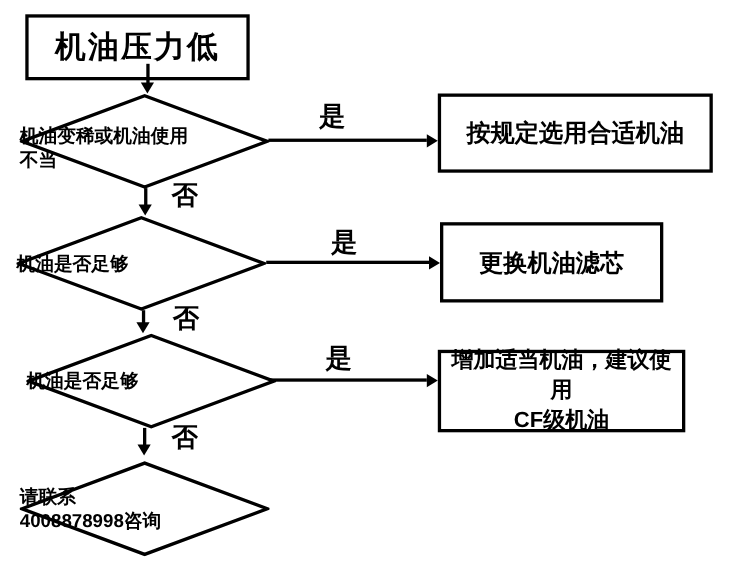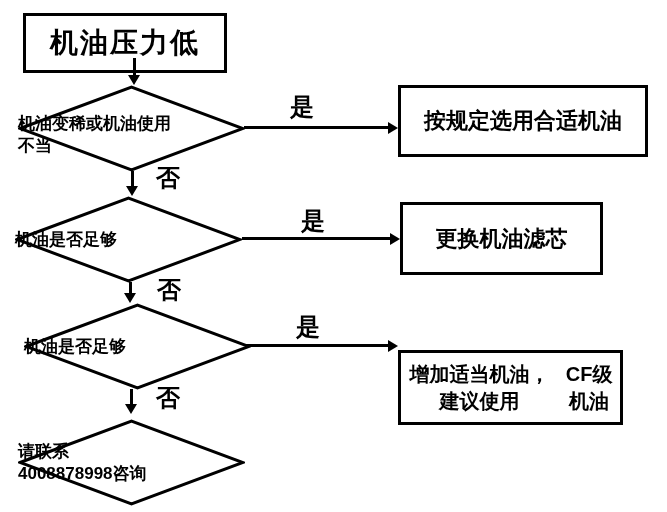--- a/index.html
+++ b/index.html
@@ -7,21 +7,21 @@
     position:relative;width:667px;height:512px;background:#ffffff;overflow:hidden;
     font-family:"Liberation Sans","DejaVu Sans",sans-serif;
     color:#000;
   }
   .node{position:absolute;display:flex;align-items:center;justify-content:center;
     text-align:center;font-weight:bold;box-sizing:border-box;}
   .rect{border:3px solid #000;background:#fff;}
   .start{left:23px;top:13px;width:204px;height:60px;font-size:28px;letter-spacing:2px;}
   .box1{left:398px;top:85px;width:250px;height:72px;font-size:22px;}
   .box2{left:400px;top:202px;width:203px;height:73px;font-size:22px;}
-  .box3{left:398px;top:318px;width:225px;height:75px;font-size:20px;line-height:1.35;flex-direction:row;margin-top:32px;}
+  .box3{left:398px;top:318px;width:225px;height:75px;font-size:20px;line-height:1.35;flex-direction:column;}
   .diamond{width:227px;height:87px;}
   .d1{left:18px;top:85px;}
   .d2{left:15px;top:196px;}
   .d3{left:24px;top:303px;}
   .d4{left:18px;top:419px;}
   .diamond svg{position:absolute;left:0;top:0;width:100%;height:100%;}
   .dlabel{position:absolute;left:0;top:0;width:100%;height:100%;
     display:flex;flex-direction:column;align-items:flex-start;justify-content:center;
     font-size:17px;font-weight:bold;line-height:1.25;}
   .d1 .dlabel{padding-top:12px;box-sizing:border-box;}

